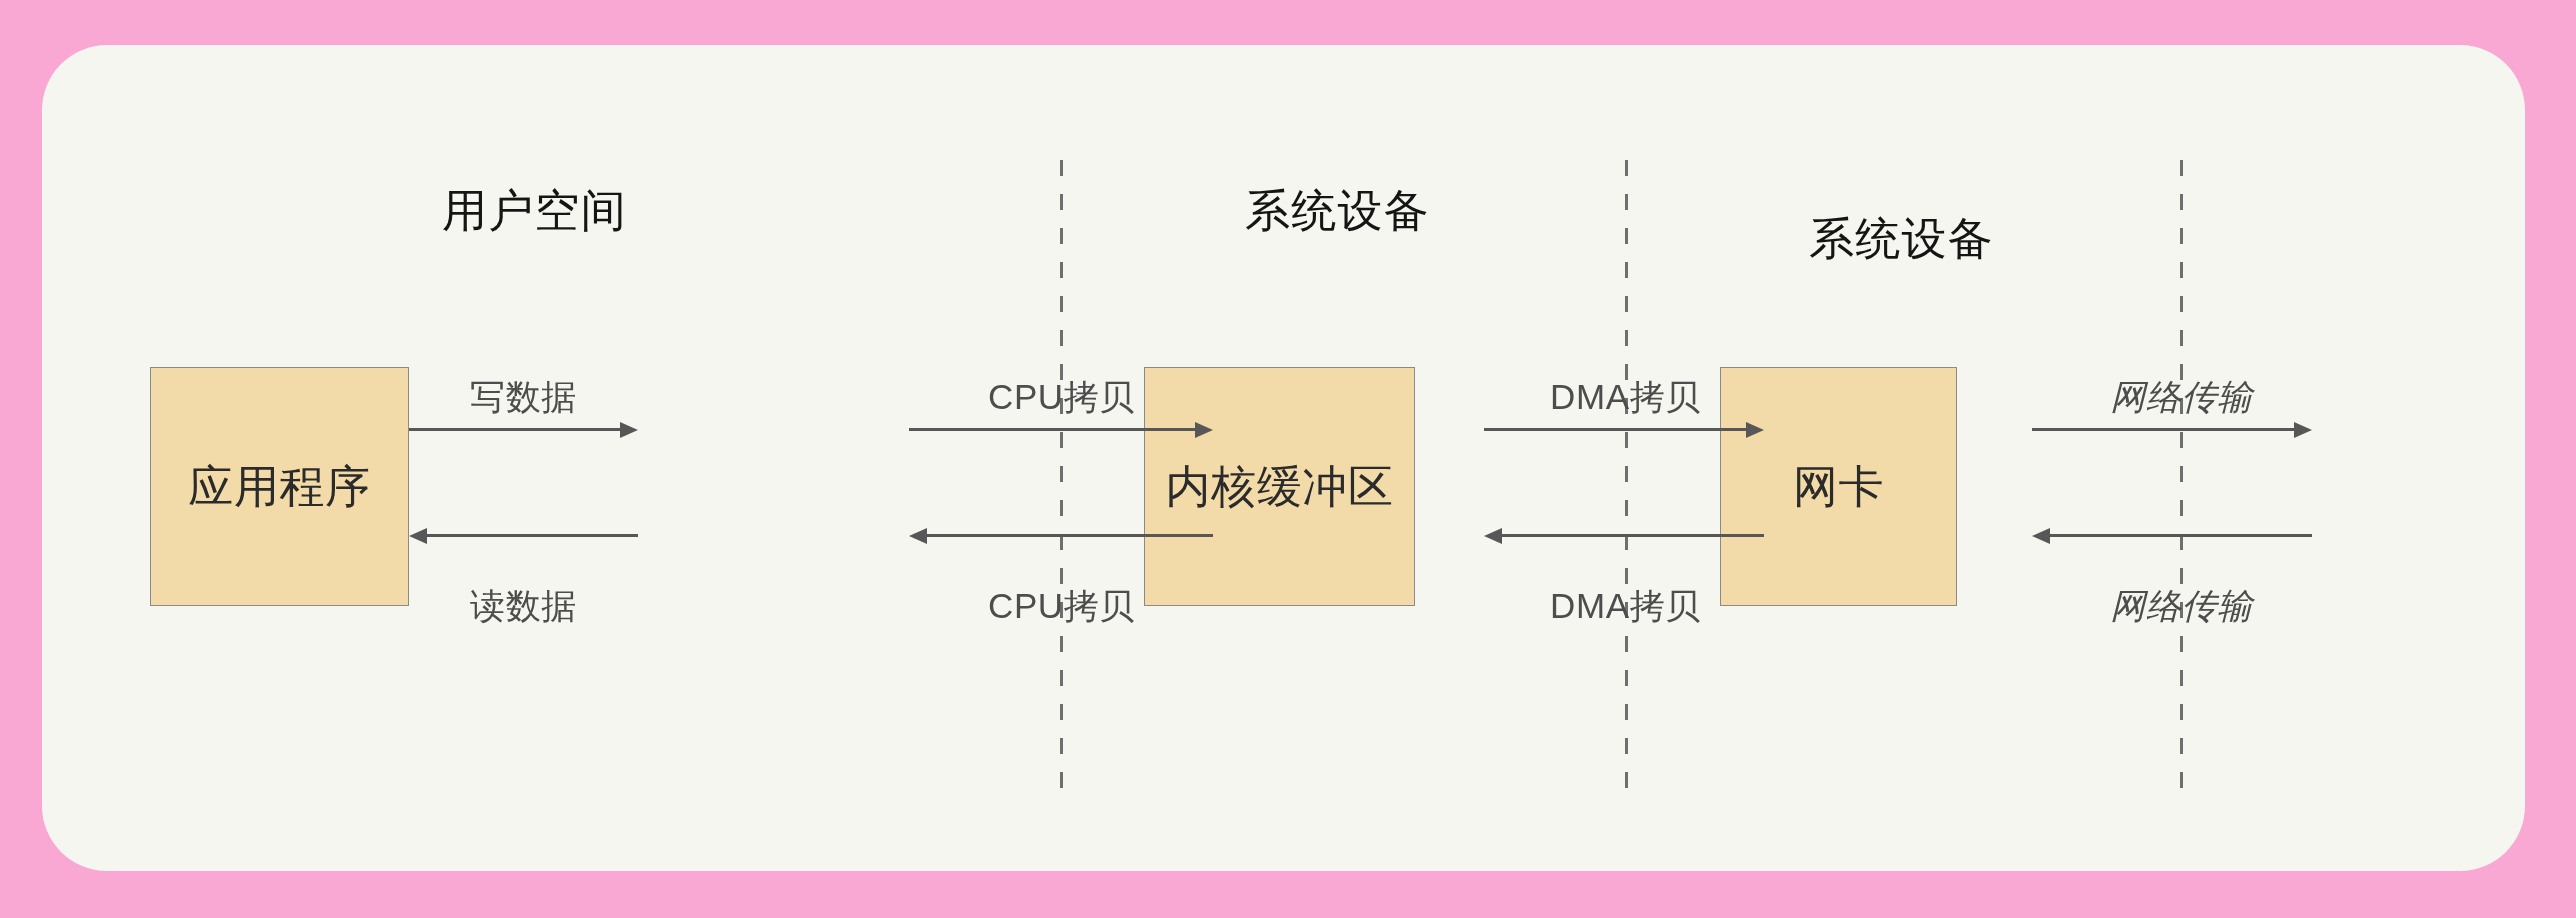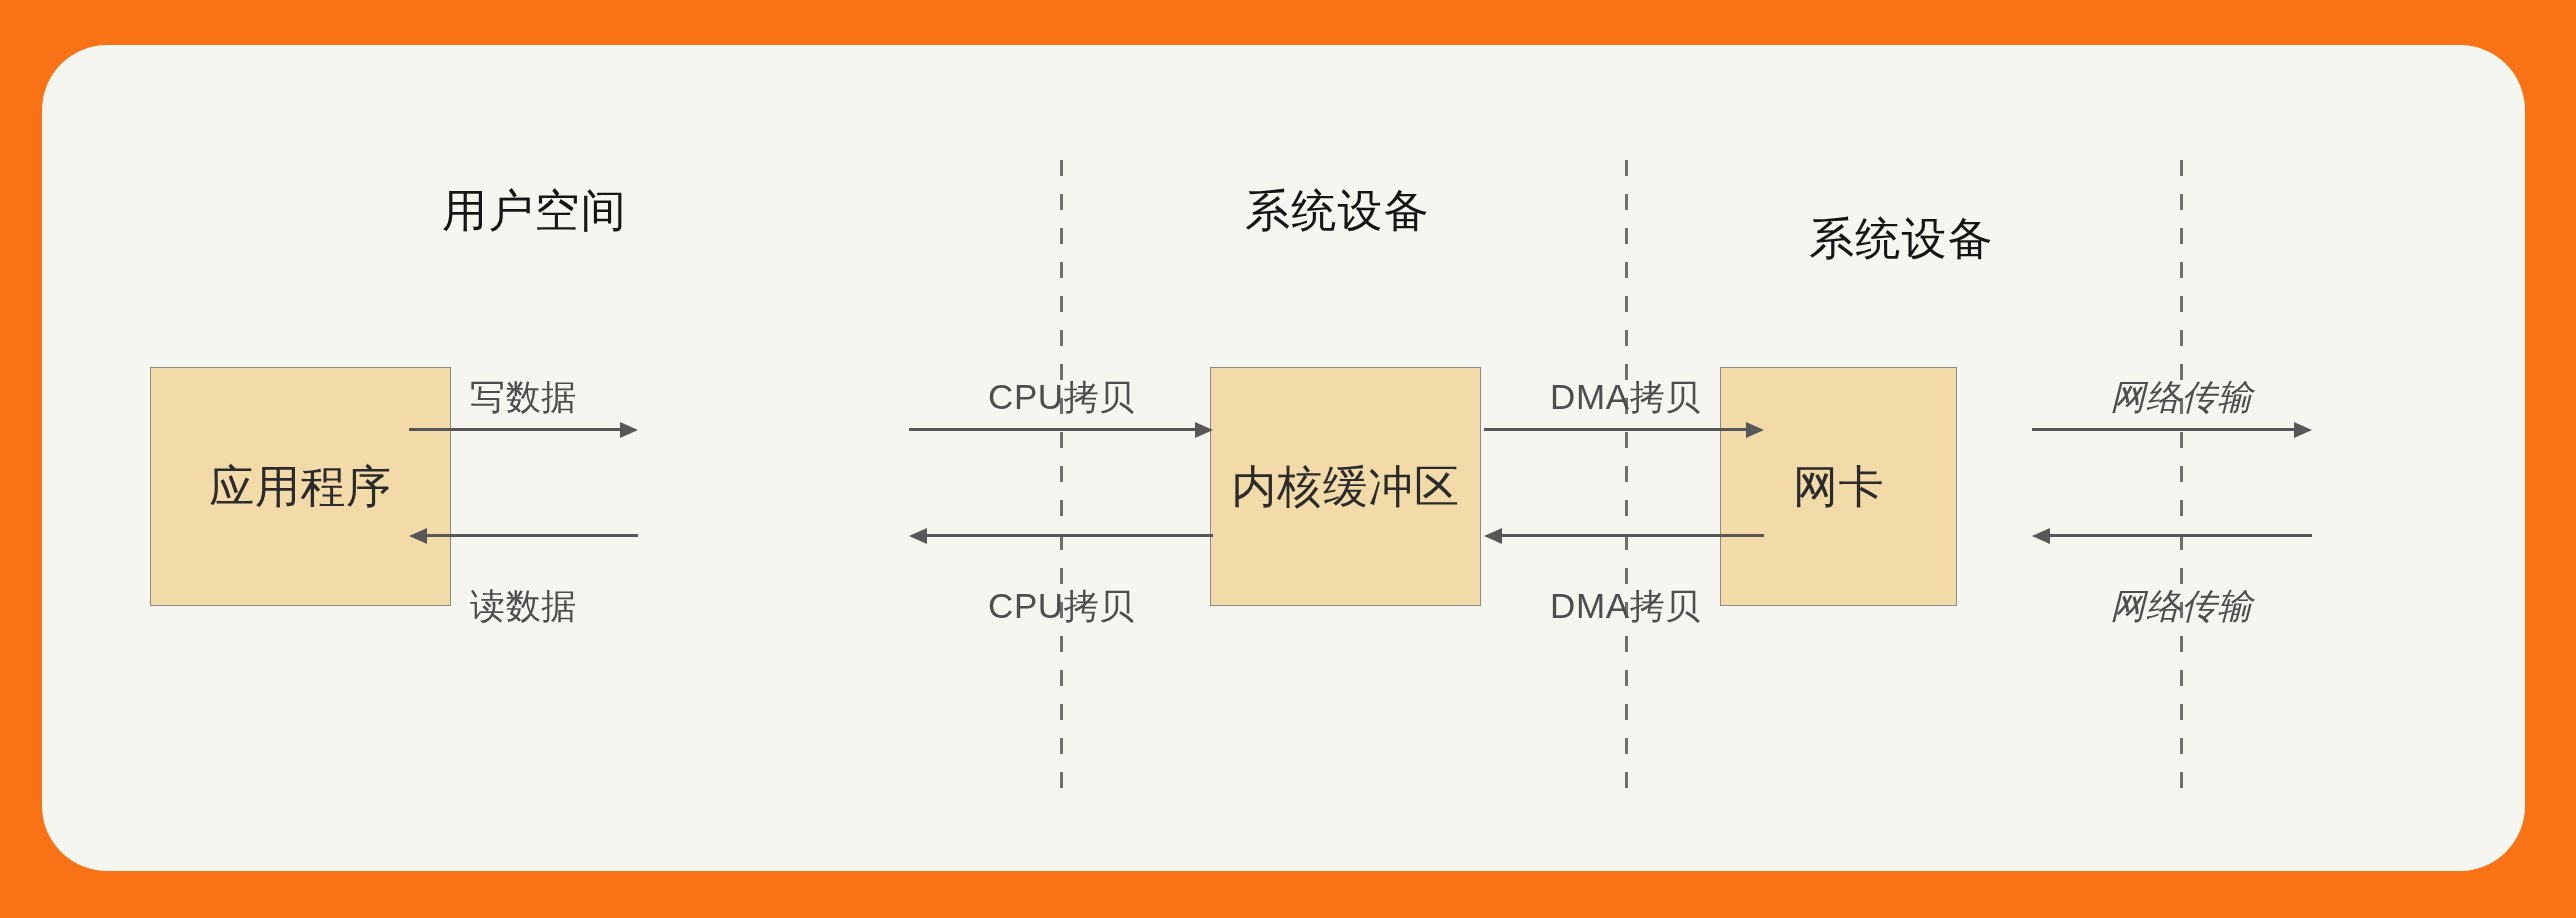--- a/index.html
+++ b/index.html
@@ -5,21 +5,21 @@
   html, body {
     margin: 0;
     padding: 0;
     background: #FFFFFF;
     font-family: "Liberation Sans", "DejaVu Sans", sans-serif;
   }
   .stage {
     position: relative;
     width: 2576px;
     height: 918px;
-    background: #f97316;
+    background: #f9a8d4;
     overflow: hidden;
   }
   .panel {
     position: absolute;
     left: 42px;
     top: 45px;
     width: 2483px;
     height: 826px;
     background: #F5F6F0;
     border-radius: 65px;
@@ -58,23 +58,23 @@
     background: #F2DBA8;
     border: 1.9px solid #8A8A8A;
     display: flex;
     align-items: center;
     justify-content: center;
     font-size: 45px;
     font-weight: 500;
     color: #2B2B2B;
     letter-spacing: 0.6px;
   }
-  .nb1 { left: 150px;  width: 301px; }
+  .nb1 { left: 150px;  width: 259px; }
   .nb2 { left: 638px; width: 271px; }
-  .nb3 { left: 1210px; width: 271px; }
+  .nb3 { left: 1144px; width: 271px; }
   .nb4 { left: 1720px; width: 237px; }
 
   .arrow { position: absolute; height: 16px; }
   .arrow .line {
     position: absolute;
     top: 6.2px;
     height: 3.1px;
     background: #575757;
   }
   .arrow.dir-right .line { left: 0; right: 15px; }

